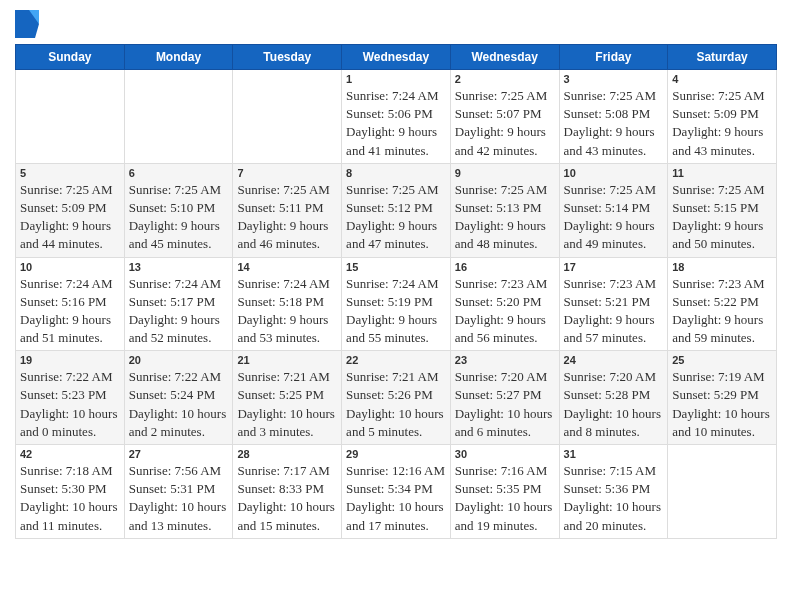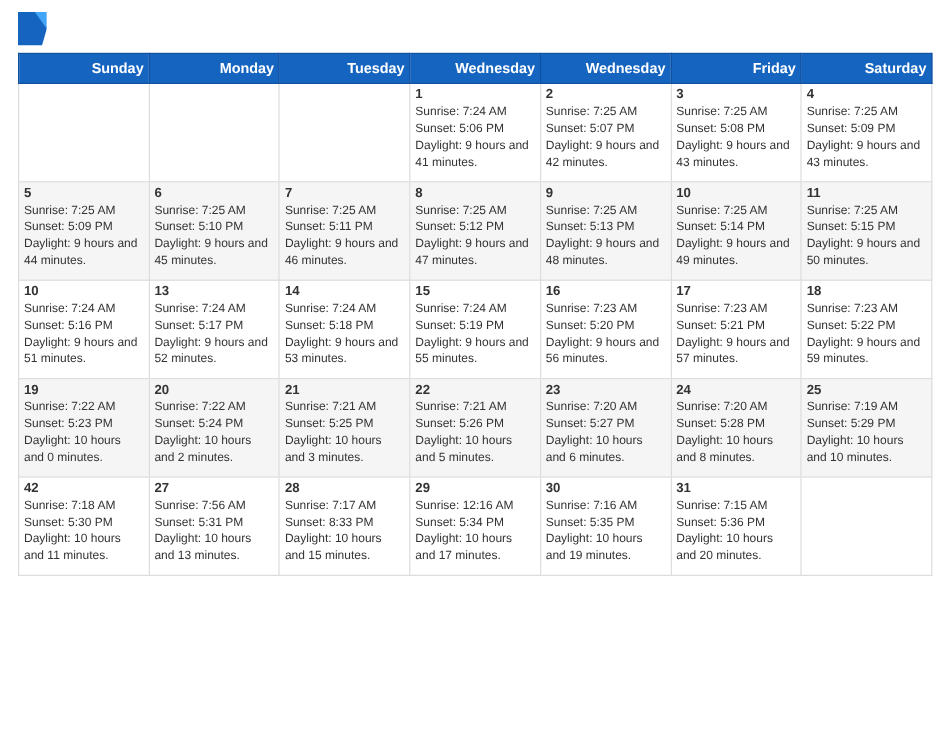--- a/index.html
+++ b/index.html
@@ -55,21 +55,21 @@
       width: 100%;
       border-collapse: collapse;
       border: 1px solid #ccc;
     }
     .calendar th {
       background: #1565C0;
       color: #fff;
       font-size: 12px;
       font-weight: bold;
       padding: 5px 4px;
-      text-align: right;
+      text-align: center;
       border: 1px solid #1250a0;
     }
     .calendar td {
       width: calc(100% / 7);
       vertical-align: top;
       border: 1px solid #ddd;
       padding: 3px 4px;
       font-size: 9.5px;
       color: #333;
       height: 82px;
@@ -78,23 +78,24 @@
     .calendar tr:nth-child(even) td {
       background: #f5f5f5;
     }
     .day-num {
       font-size: 11px;
       font-weight: bold;
       display: block;
       margin-bottom: 2px;
     }
     .day-info {
-      font-size: 10px;
+      font-size: 13px;
       line-height: 1.4;
       color: #333;
+      font-family: Liberation Serif, serif;
     }
     .empty-cell {
       background: #fff !important;
     }
   </style>
 </head>
 <body>
 
 <div class="page">
   <div class="header">

